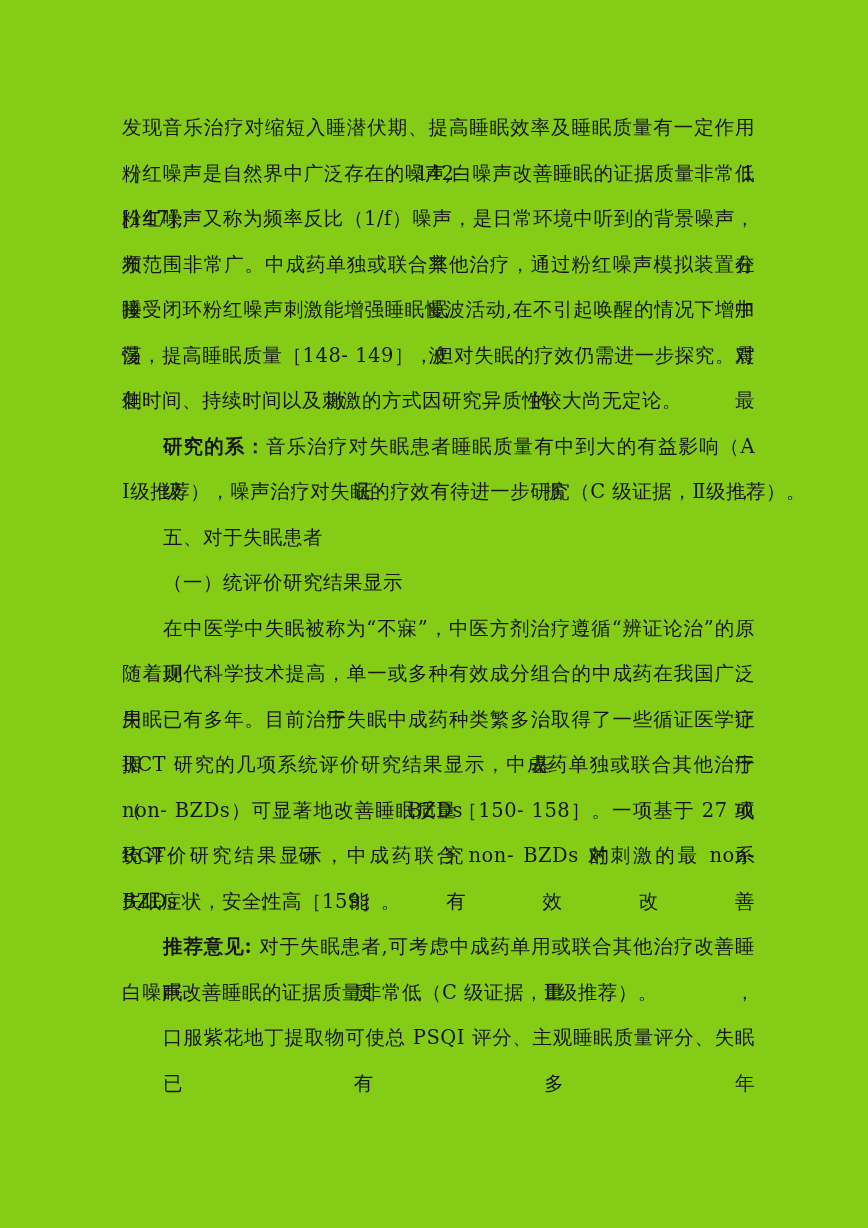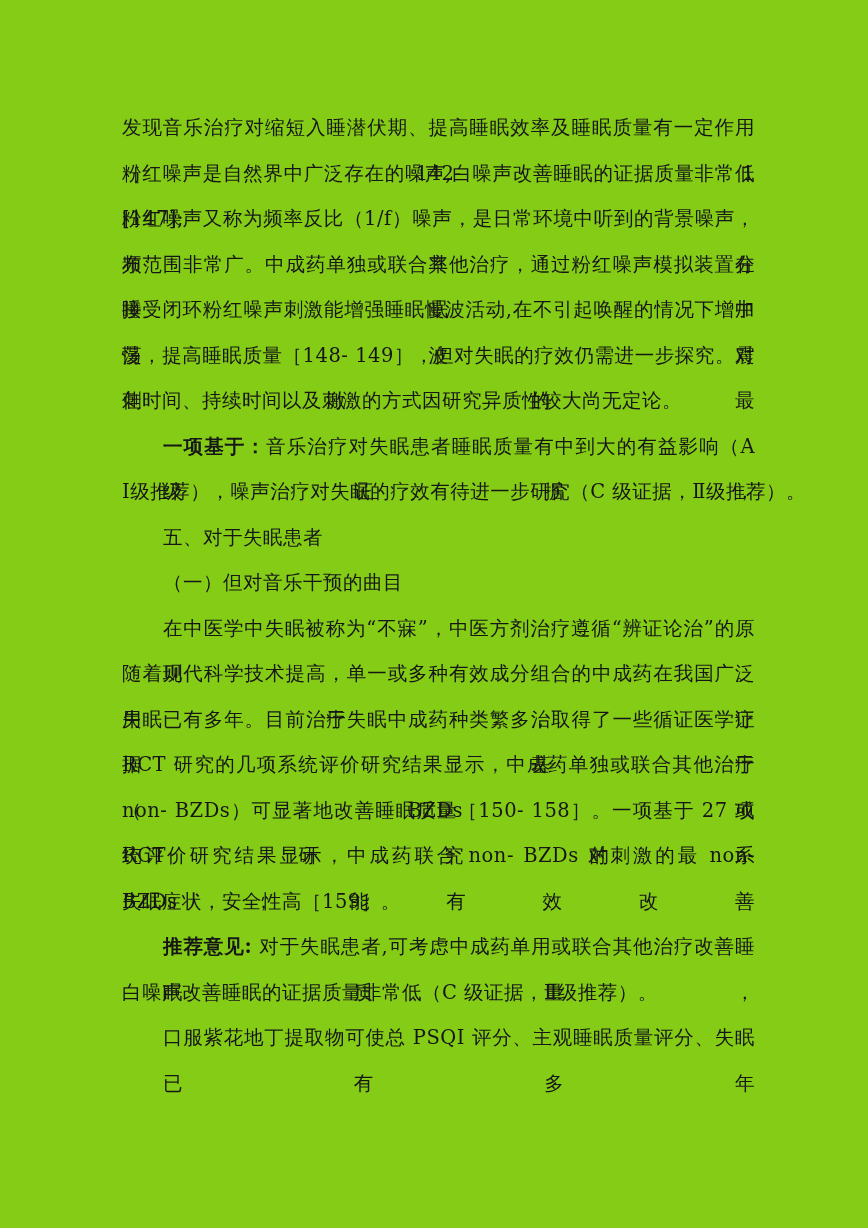--- a/index.html
+++ b/index.html
@@ -57,24 +57,24 @@
 <div class="page">
   <div class="text-block">
 
     <div class="line fill"><b></b><span>发现音乐治疗对缩短入睡潜伏期、提高睡眠效率及睡眠质量有一定作用［142- 1</span></div>
     <div class="line fill"><b></b><span>粉红噪声是自然界中广泛存在的噪声,白噪声改善睡眠的证据质量非常低[147];</span></div>
     <div class="line fill"><b></b><span>粉红噪声又称为频率反比（1/f）噪声，是日常环境中听到的背景噪声，频率分</span></div>
     <div class="line fill"><b></b><span>布范围非常广。中成药单独或联合其他治疗，通过粉红噪声模拟装置在睡眠中</span></div>
     <div class="line fill"><b></b><span>接受闭环粉红噪声刺激能增强睡眠慢波活动,在不引起唤醒的情况下增加慢波震</span></div>
     <div class="line fill"><b></b><span>荡，提高睡眠质量［148- 149］，但对失眠的疗效仍需进一步探究。对刺激的最</span></div>
     <div class="line"><b></b><span>佳时间、持续时间以及刺激的方式因研究异质性较大尚无定论。</span></div>
-    <div class="line fill indent"><b>一项基于：</b><span>音乐治疗对失眠患者睡眠质量有中到大的有益影响（A 级证据，</span></div>
+    <div class="line fill indent"><b>研究的系：</b><span>音乐治疗对失眠患者睡眠质量有中到大的有益影响（A 级证据，</span></div>
     <div class="line"><b></b><span>Ⅰ级推荐），噪声治疗对失眠的疗效有待进一步研究（C 级证据，Ⅱ级推荐）。</span></div>
     <div class="line indent"><b></b><span>五、对于失眠患者</span></div>
-    <div class="line indent"><b></b><span>（一）但对音乐干预的曲目</span></div>
+    <div class="line indent"><b></b><span>（一）统评价研究结果显示</span></div>
     <div class="line fill indent"><b></b><span>在中医学中失眠被称为“不寐”，中医方剂治疗遵循“辨证论治”的原则。</span></div>
     <div class="line fill"><b></b><span>随着现代科学技术提高，单一或多种有效成分组合的中成药在我国广泛用于治疗</span></div>
     <div class="line fill"><b></b><span>失眠已有多年。目前治疗失眠中成药种类繁多，取得了一些循证医学证据。基于</span></div>
     <div class="line fill"><b></b><span>RCT 研究的几项系统评价研究结果显示，中成药单独或联合其他治疗（BZDs 或</span></div>
     <div class="line fill"><b></b><span>non- BZDs）可显著地改善睡眠质量［150- 158］。一项基于 27 项 RCT 研究的系</span></div>
     <div class="line fill"><b></b><span>统评价研究结果显示，中成药联合 non- BZDs 对刺激的最 non- BZDs，能有效改善</span></div>
     <div class="line"><b></b><span>失眠症状，安全性高［159］。</span></div>
     <div class="line fill indent"><b>推荐意见:</b><span> 对于失眠患者,可考虑中成药单用或联合其他治疗改善睡眠质量，</span></div>
     <div class="line"><b></b><span>白噪声改善睡眠的证据质量非常低（C 级证据，Ⅱ级推荐）。</span></div>
     <div class="line fill indent"><b></b><span>口服紫花地丁提取物可使总 PSQI 评分、主观睡眠质量评分、失眠已有多年</span></div>

